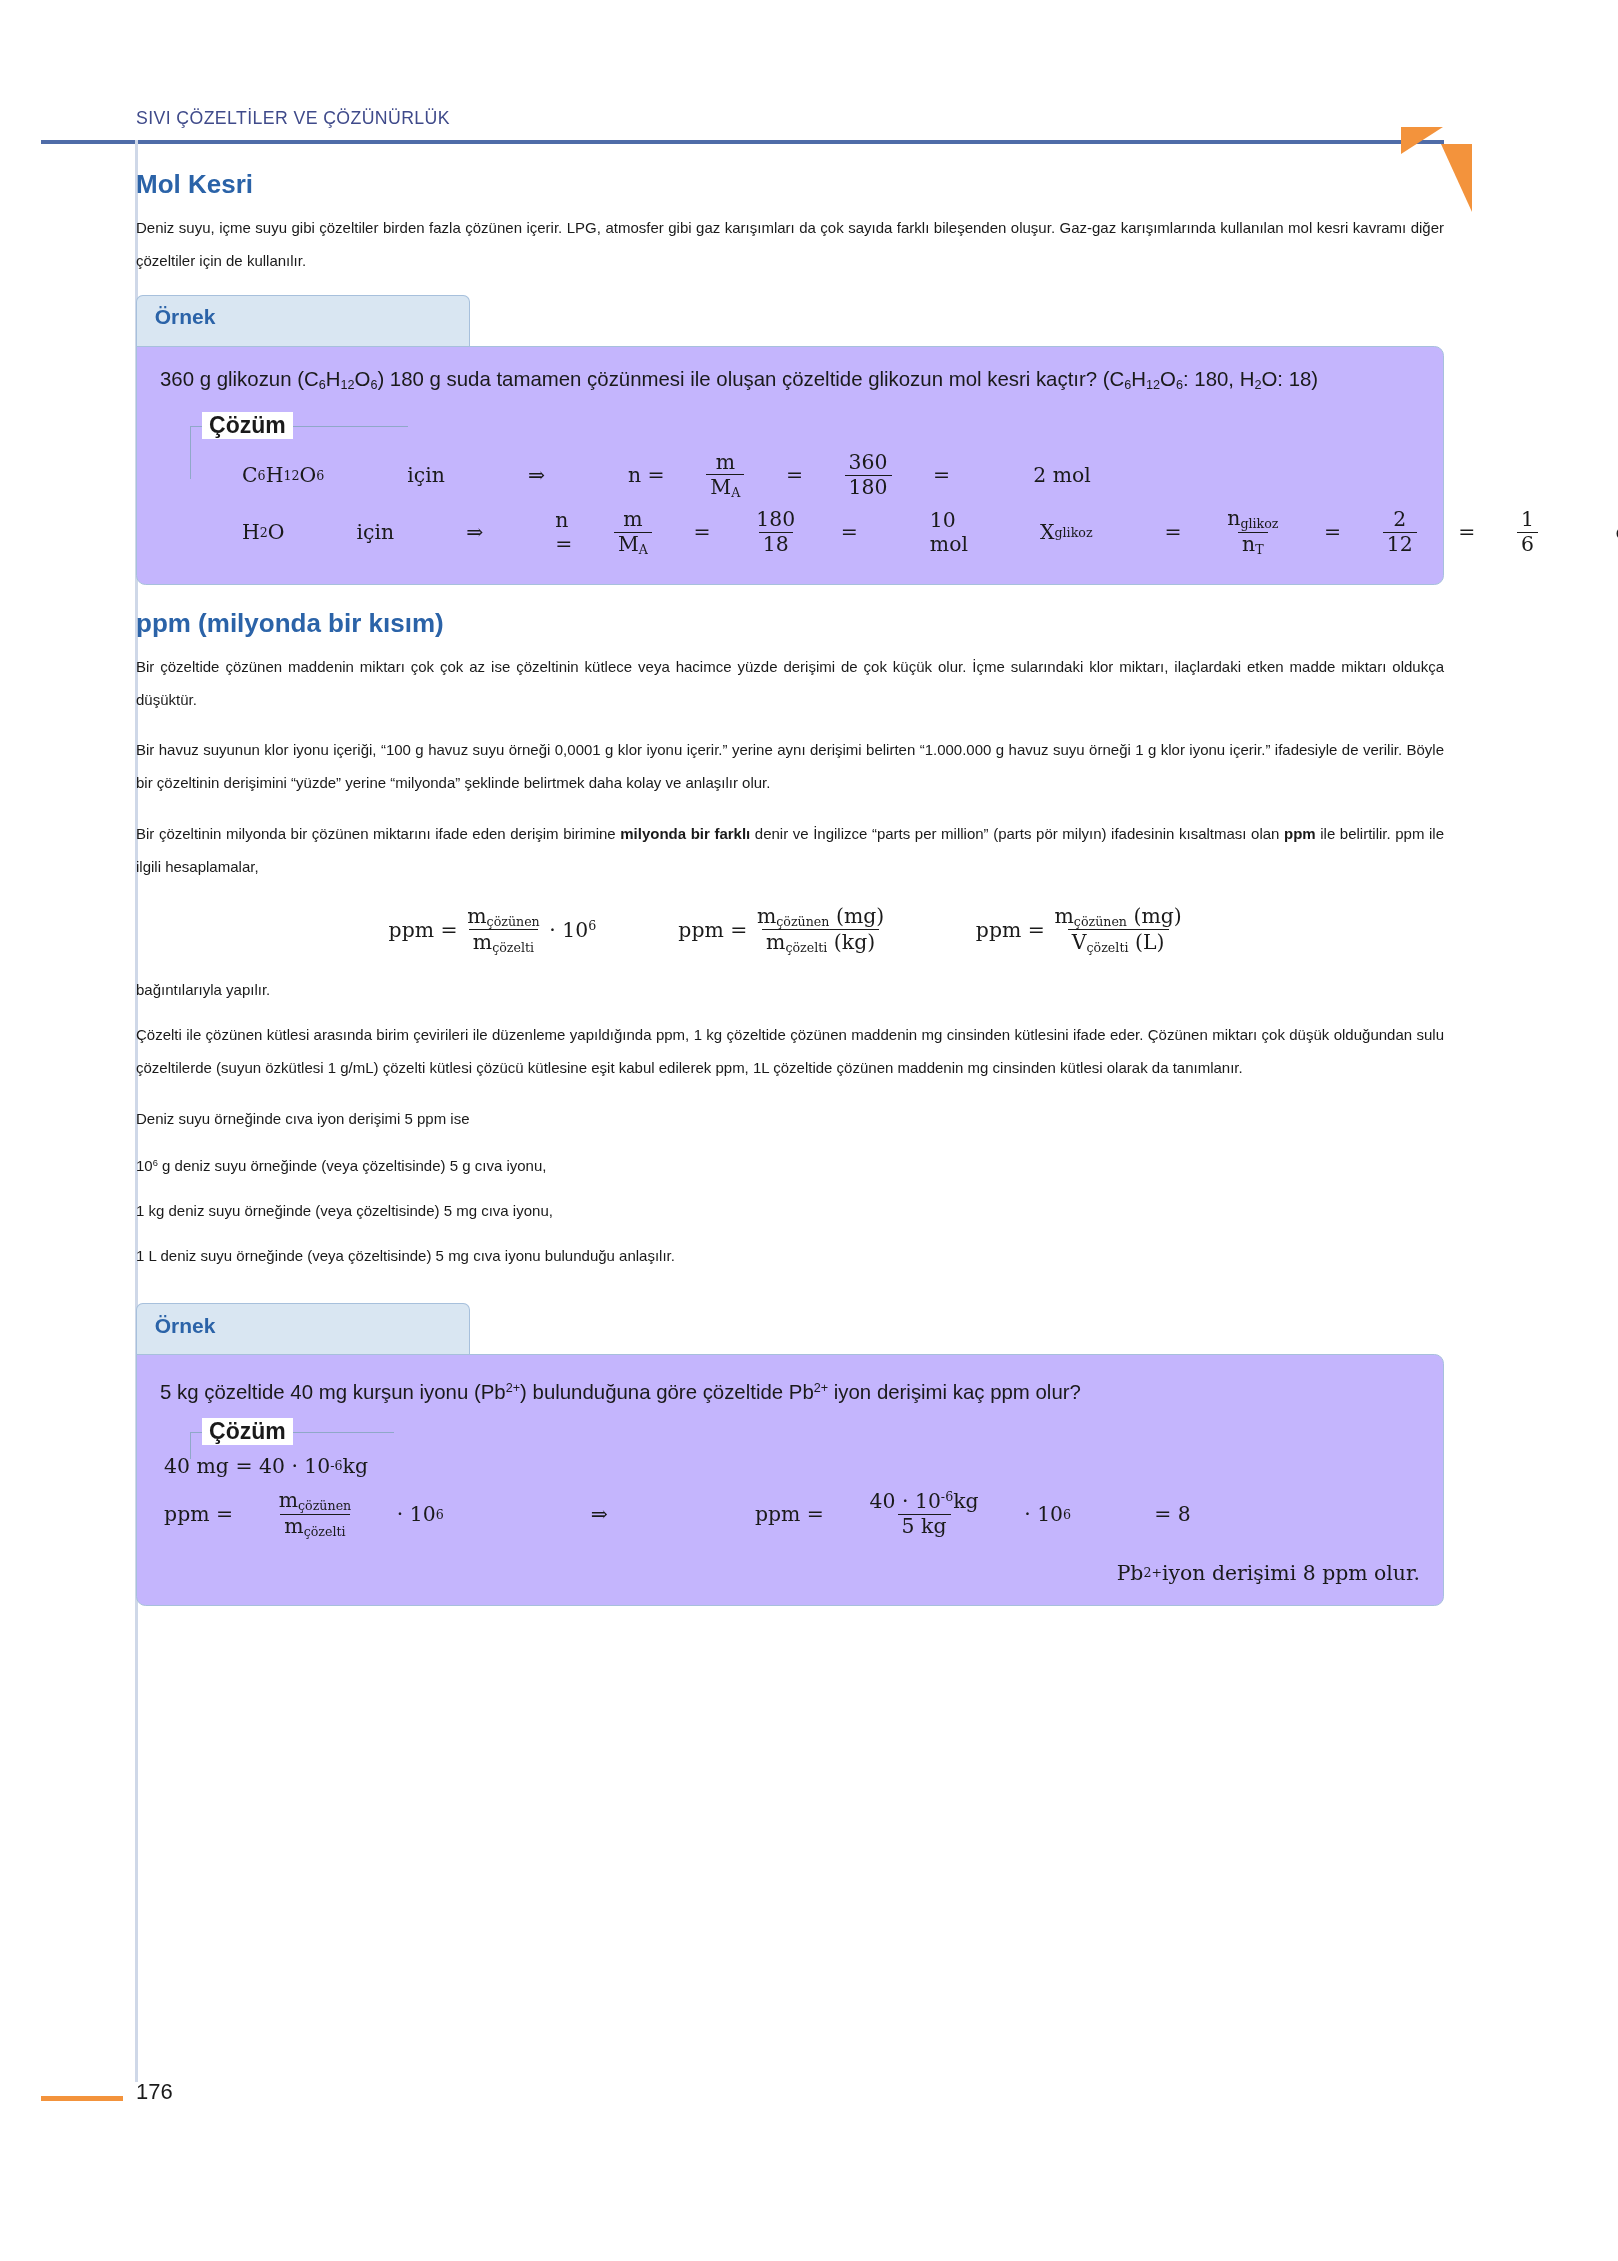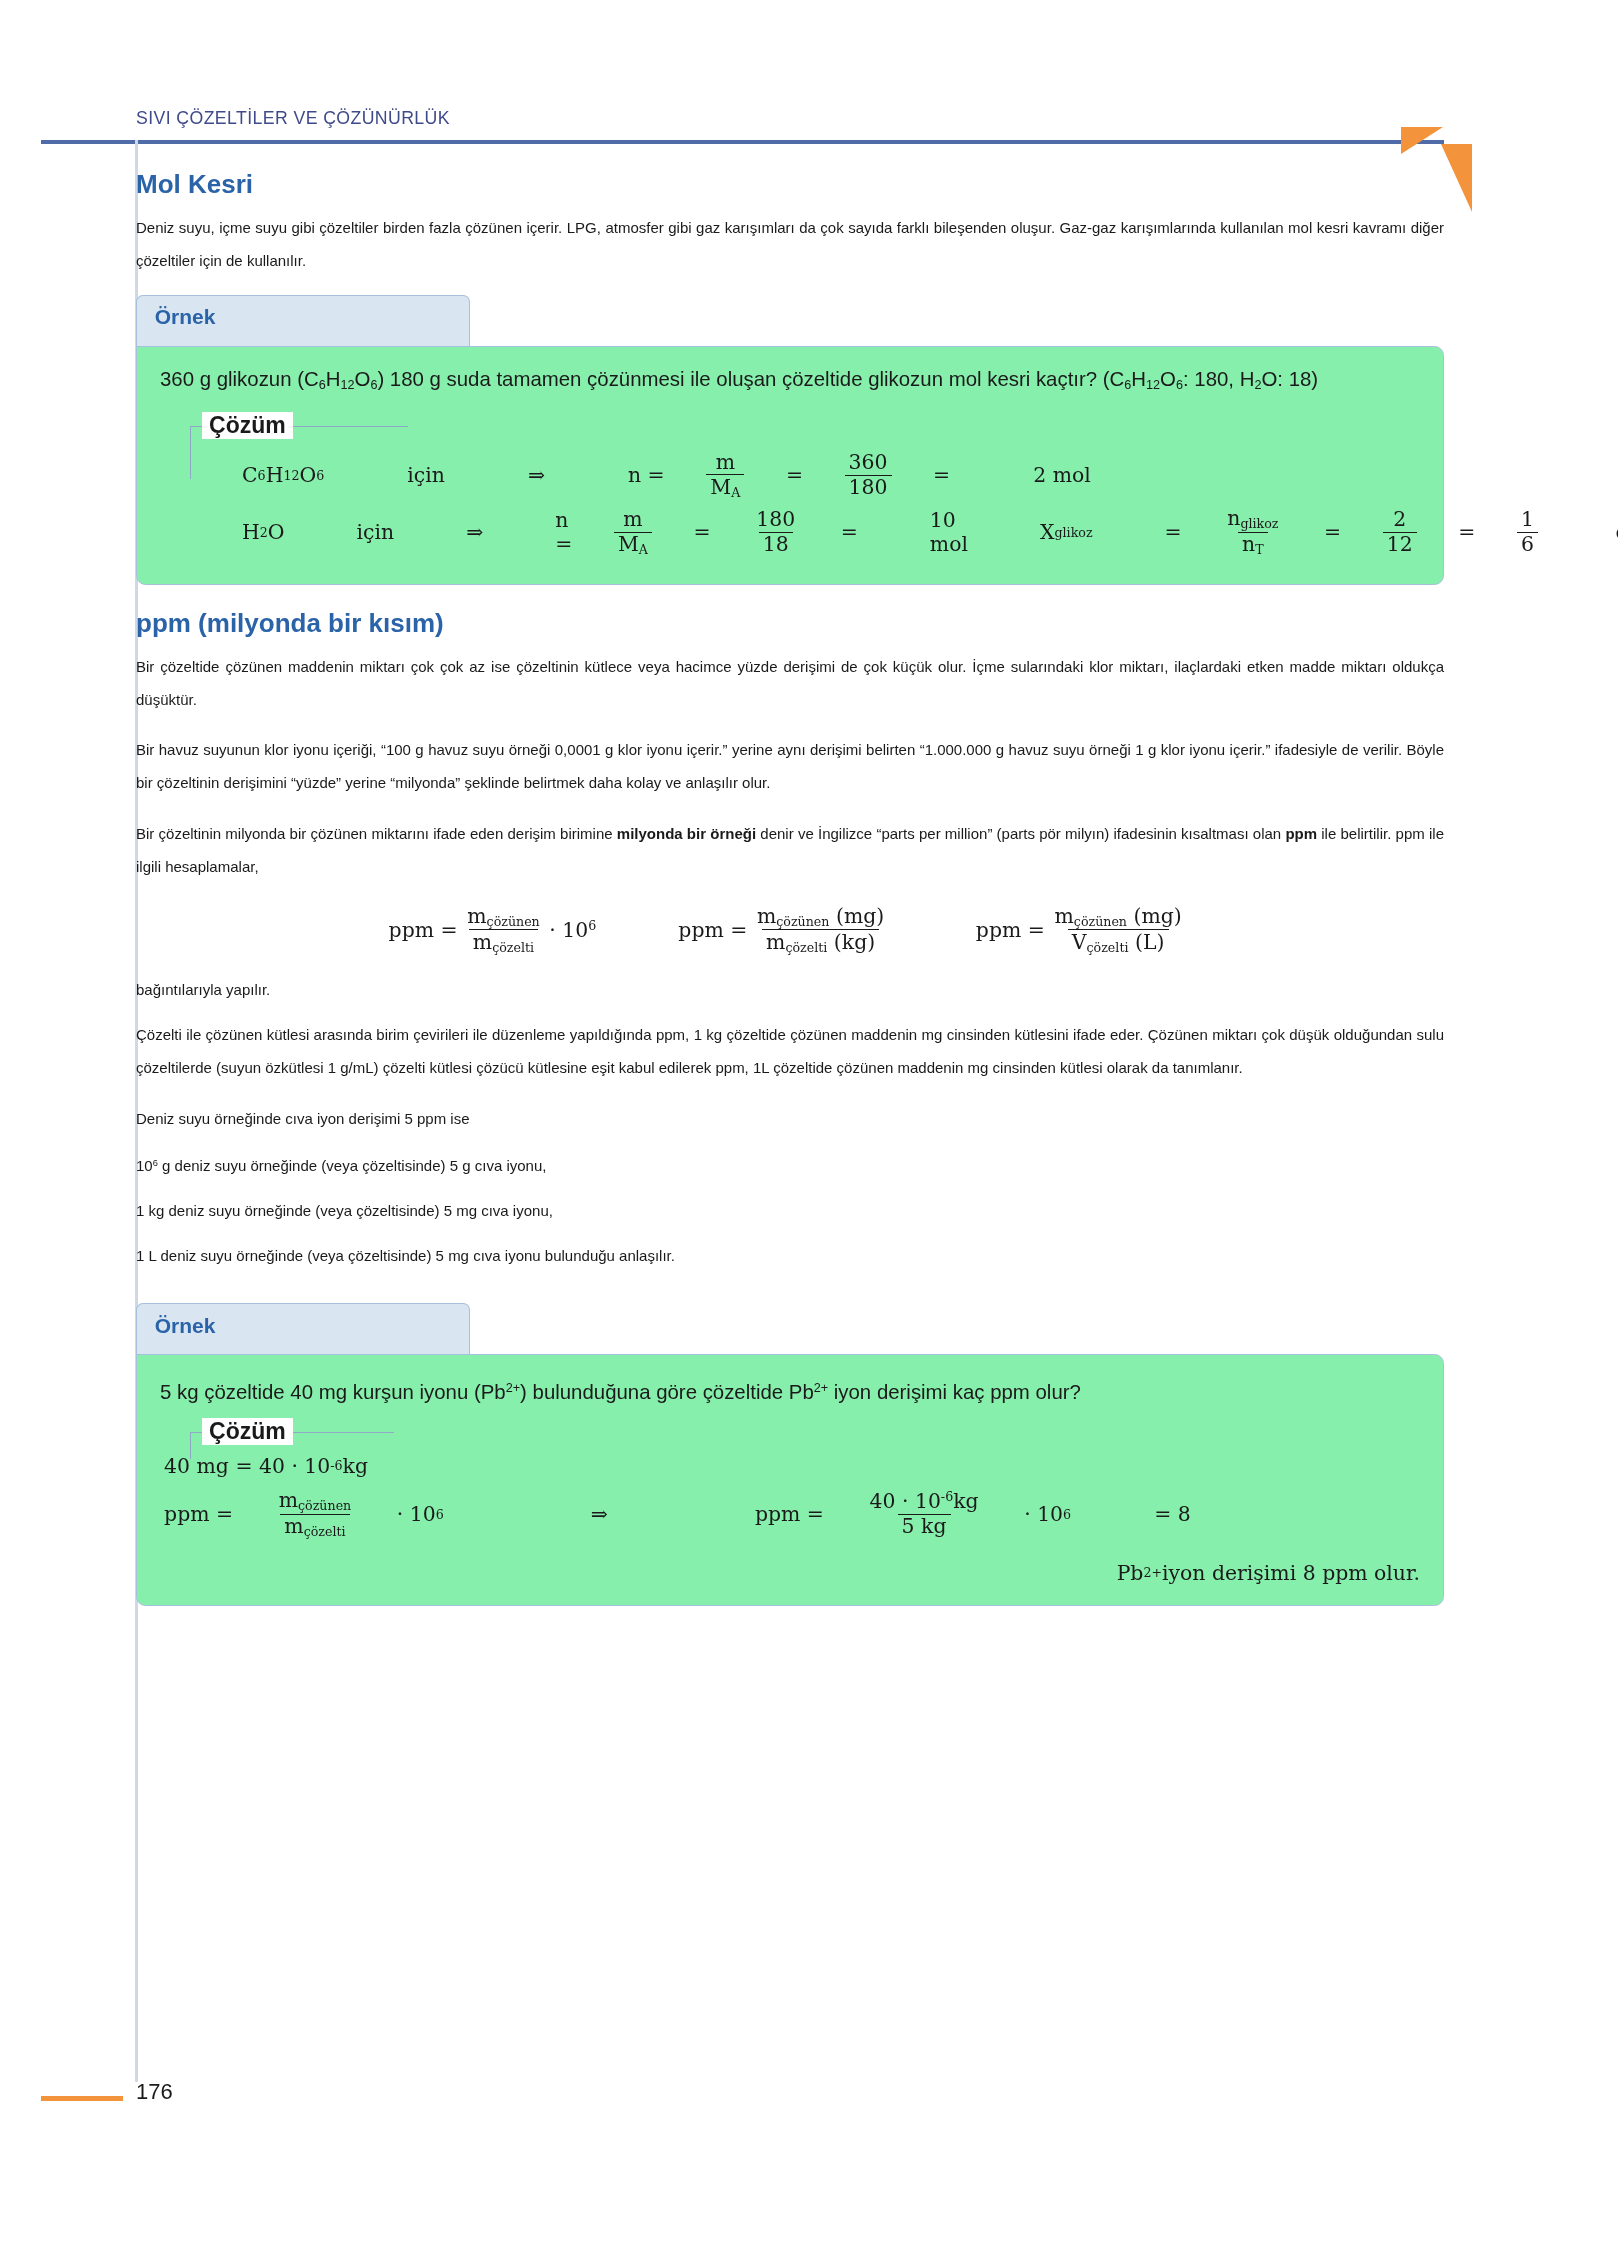--- a/index.html
+++ b/index.html
@@ -109,21 +109,21 @@
     left: 17.7px;
     top: 9.5px;
     font-size: 21px;
     font-weight: bold;
     color: #2b63a8;
   }
   .ornek-body {
     position: relative;
     border: 1.4px solid #a7c0dc;
     border-radius: 0 9.5px 9.5px 9.5px;
-    background: #86efac;
+    background: #c4b5fd;
     padding: 17.7px 23px 20.4px 23px;
     box-sizing: border-box;
     margin-top: -1.4px;
   }
   .ornek-q {
     font-size: 20.4px;
     line-height: 31px;
     margin: 0 0 4.1px 0;
   }
 
@@ -317,21 +317,21 @@
           <span class="math">olur.</span>
         </div>
 
       </div>
     </div>
 
     <h2 class="sub">ppm (milyonda bir kısım)</h2>
     <p class="body">Bir çözeltide çözünen maddenin miktarı çok çok az ise çözeltinin kütlece veya hacimce yüzde derişimi de çok küçük olur. İçme sularındaki klor miktarı, ilaçlardaki etken madde miktarı oldukça düşüktür.</p>
     <p class="body">Bir havuz suyunun klor iyonu içeriği, “100 g havuz suyu örneği 0,0001 g klor iyonu içerir.” yerine aynı derişimi belirten “1.000.000 g havuz suyu örneği 1 g klor iyonu içerir.” ifadesiyle de verilir. Böyle bir çözeltinin derişimini “yüzde” yerine “milyonda” şeklinde belirtmek daha kolay ve anlaşılır olur.</p>
     <p class="body">
-      <span>Bir çözeltinin milyonda bir çözünen miktarını ifade eden derişim birimine </span><span class="b">milyonda bir örneği</span><span> denir ve İngilizce “parts per million” (parts pör milyın) ifadesinin kısaltması olan </span><span class="b">ppm</span><span> ile belirtilir. ppm ile ilgili hesaplamalar,</span>
+      <span>Bir çözeltinin milyonda bir çözünen miktarını ifade eden derişim birimine </span><span class="b">milyonda bir farklı</span><span> denir ve İngilizce “parts per million” (parts pör milyın) ifadesinin kısaltması olan </span><span class="b">ppm</span><span> ile belirtilir. ppm ile ilgili hesaplamalar,</span>
     </p>
 
     <div class="formula-row">
 
       <div class="math">
         <span>ppm =</span>
         <span class="frac">
           <span class="num">m<sub>çözünen</sub></span>
           <span class="den">m<sub>çözelti</sub></span>
         </span>

